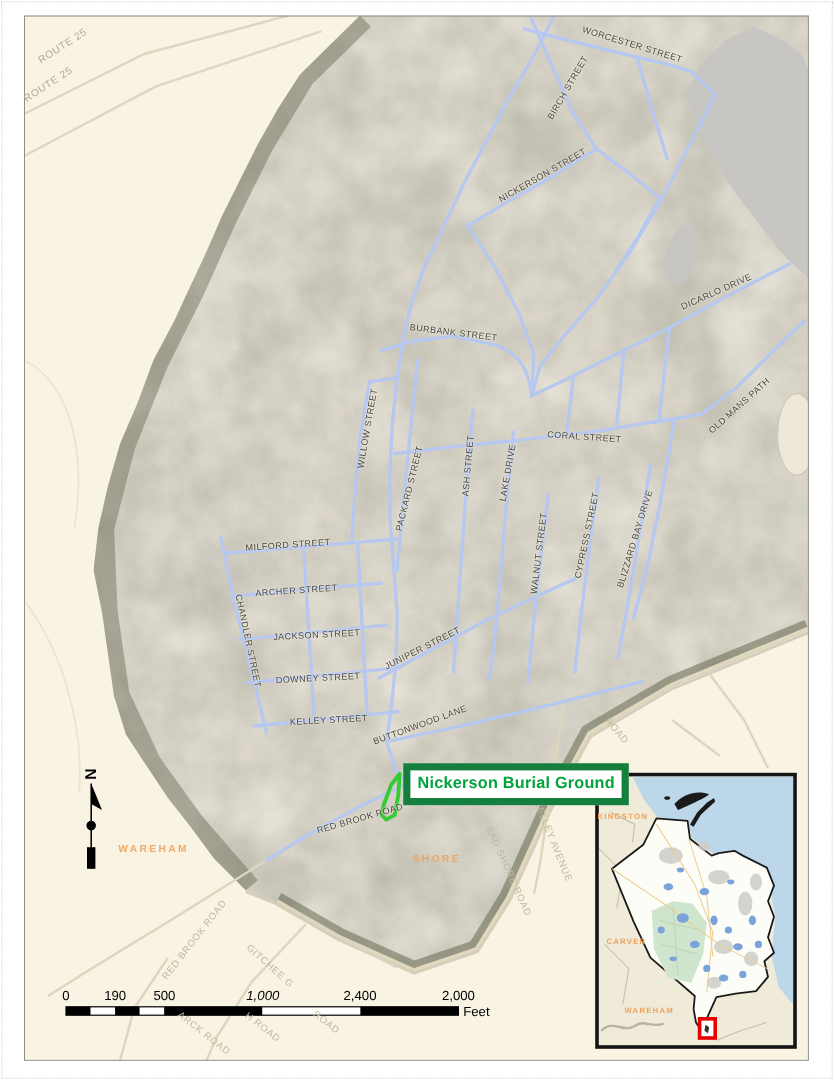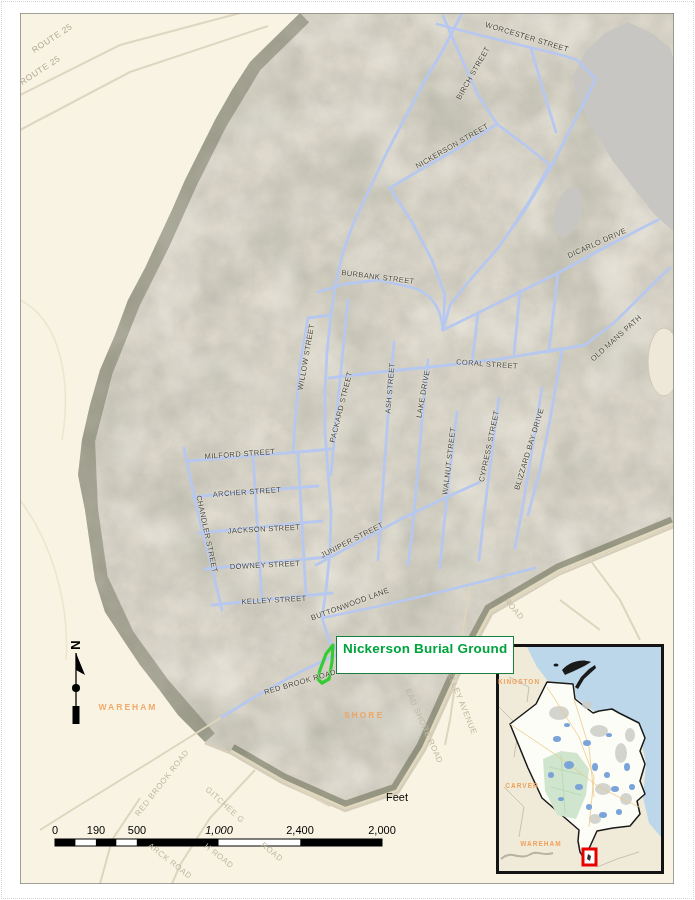--- a/index.html
+++ b/index.html
@@ -10,24 +10,24 @@
   #mapsvg{position:absolute;left:0;top:0;}
   
   .lbl{position:absolute;white-space:nowrap;transform-origin:center;pointer-events:none;}
   .street{font-size:7.5px;color:#45423a;letter-spacing:.4px;
           text-shadow:0 0 2px rgba(250,248,238,.9),0 0 1px rgba(250,248,238,.95);}
   .faint{font-size:8px;color:#bfb8a2;letter-spacing:.6px;}
   .route{font-size:8.5px;color:#b1a995;letter-spacing:.6px;}
   .town{font-size:8.5px;color:#f0a35f;font-weight:bold;letter-spacing:2px;opacity:.9;}
   .town-small{font-size:6.5px;color:#ef9f58;font-weight:bold;letter-spacing:1px;opacity:.95;}
   .tick{position:absolute;font-size:11px;color:#000;transform:translateX(-50%);}
-  #feet-label{position:absolute;left:386px;top:791px;font-size:11px;color:#000;}
+  #feet-label{position:absolute;left:386px;top:838px;font-size:11px;color:#000;}
   
   #poi-box{position:absolute;left:336px;top:636px;background:#ffffff;
-           border:1px solid #15803d;padding:2px 6px 16px 6px;}
+           border:6px solid #15803d;padding:2px 6px 3px 6px;}
   #poi-box span{font-size:13.5px;font-weight:bold;color:#00a33c;letter-spacing:.2px;}
   
   #inset{position:absolute;left:496px;top:644px;width:168px;height:230px;
          border:3px solid #141414;background:#f0ead8;box-sizing:border-box;}
 </style>
 </head>
 <body>
 <div id="page">
 
 <svg id="mapsvg" width="695" height="900" viewBox="0 0 695 900">

